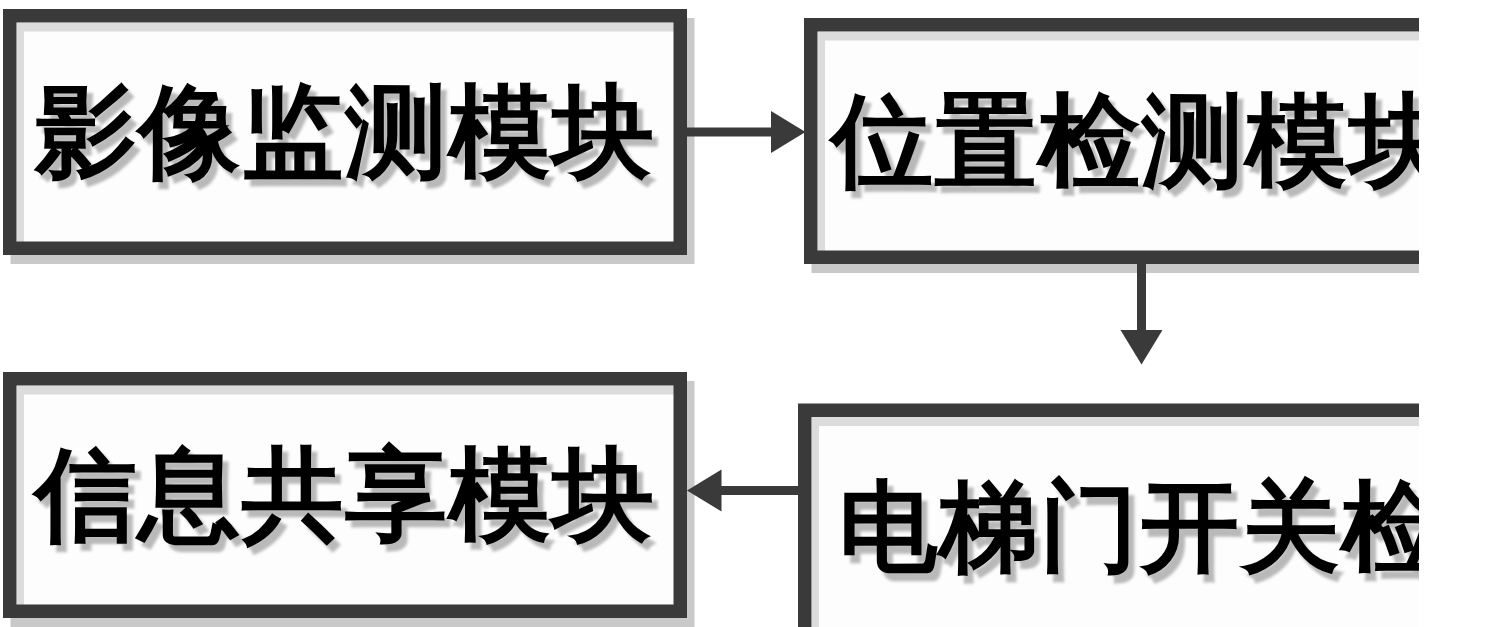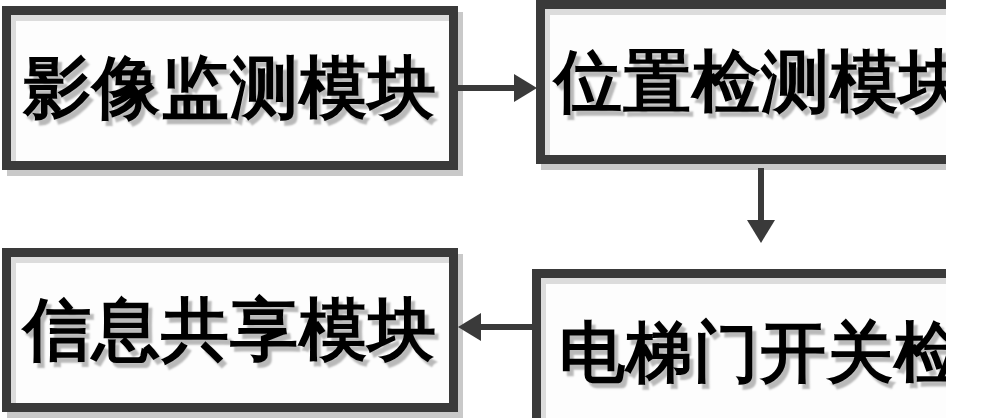--- a/index.html
+++ b/index.html
@@ -32,21 +32,21 @@
 </style>
 </head>
 <body>
 
 <div class="canvas">
 
   <div class="node" style="left:2px; top:6px; width:456px; height:164px;">
     <span class="lbl">影像监测模块</span>
   </div>
 
-  <div class="node" style="left:536px; top:0; width:450px; height:164px;">
+  <div class="node" style="left:536px; top:12px; width:450px; height:164px;">
     <span class="lbl">位置检测模块</span>
   </div>
 
   <div class="node" style="left:532px; top:242px; width:456px; height:168px; font-size:66px;margin-top:27px;">
     <span>
       <span class="lbl">电梯门开关检</span>
     </span>
   </div>
 
   <div class="node" style="left:2px; top:248px; width:456px; height:164px;">

